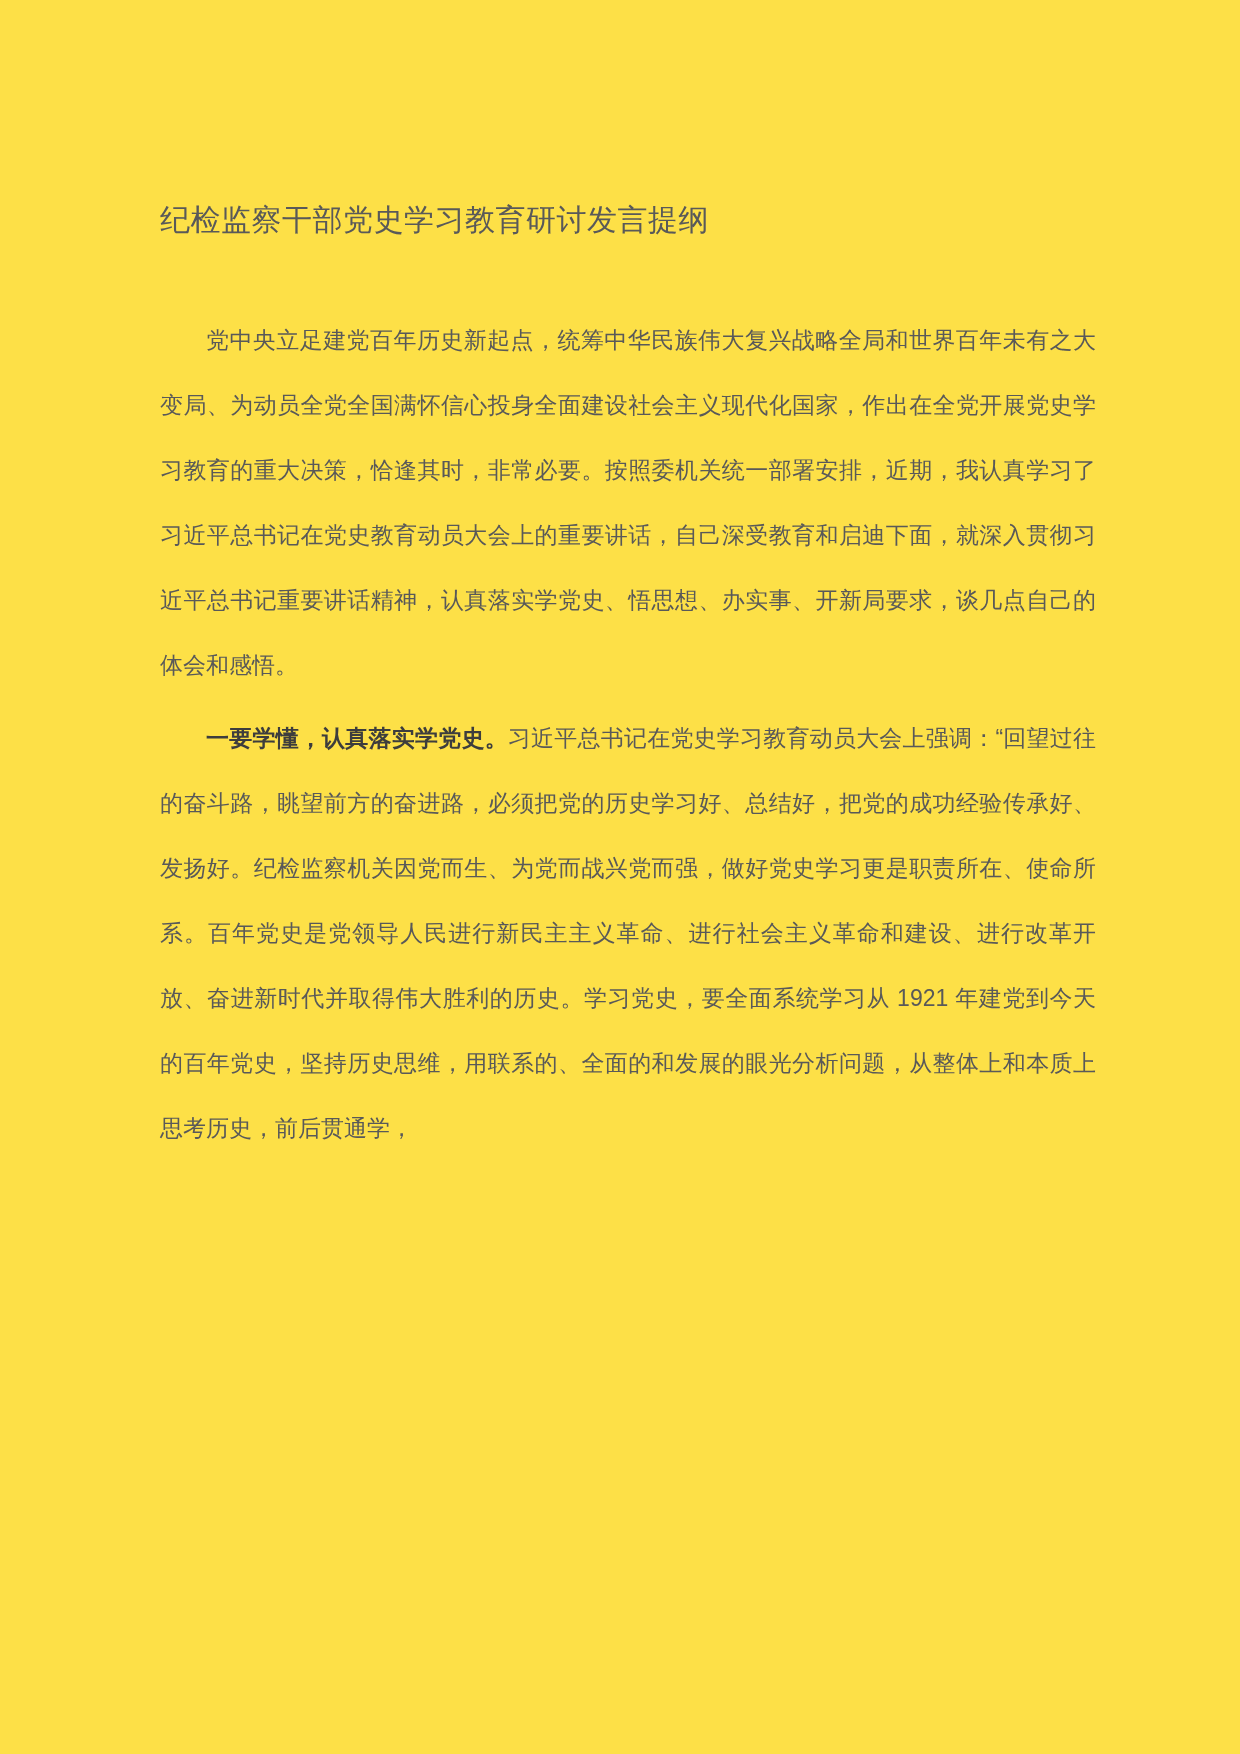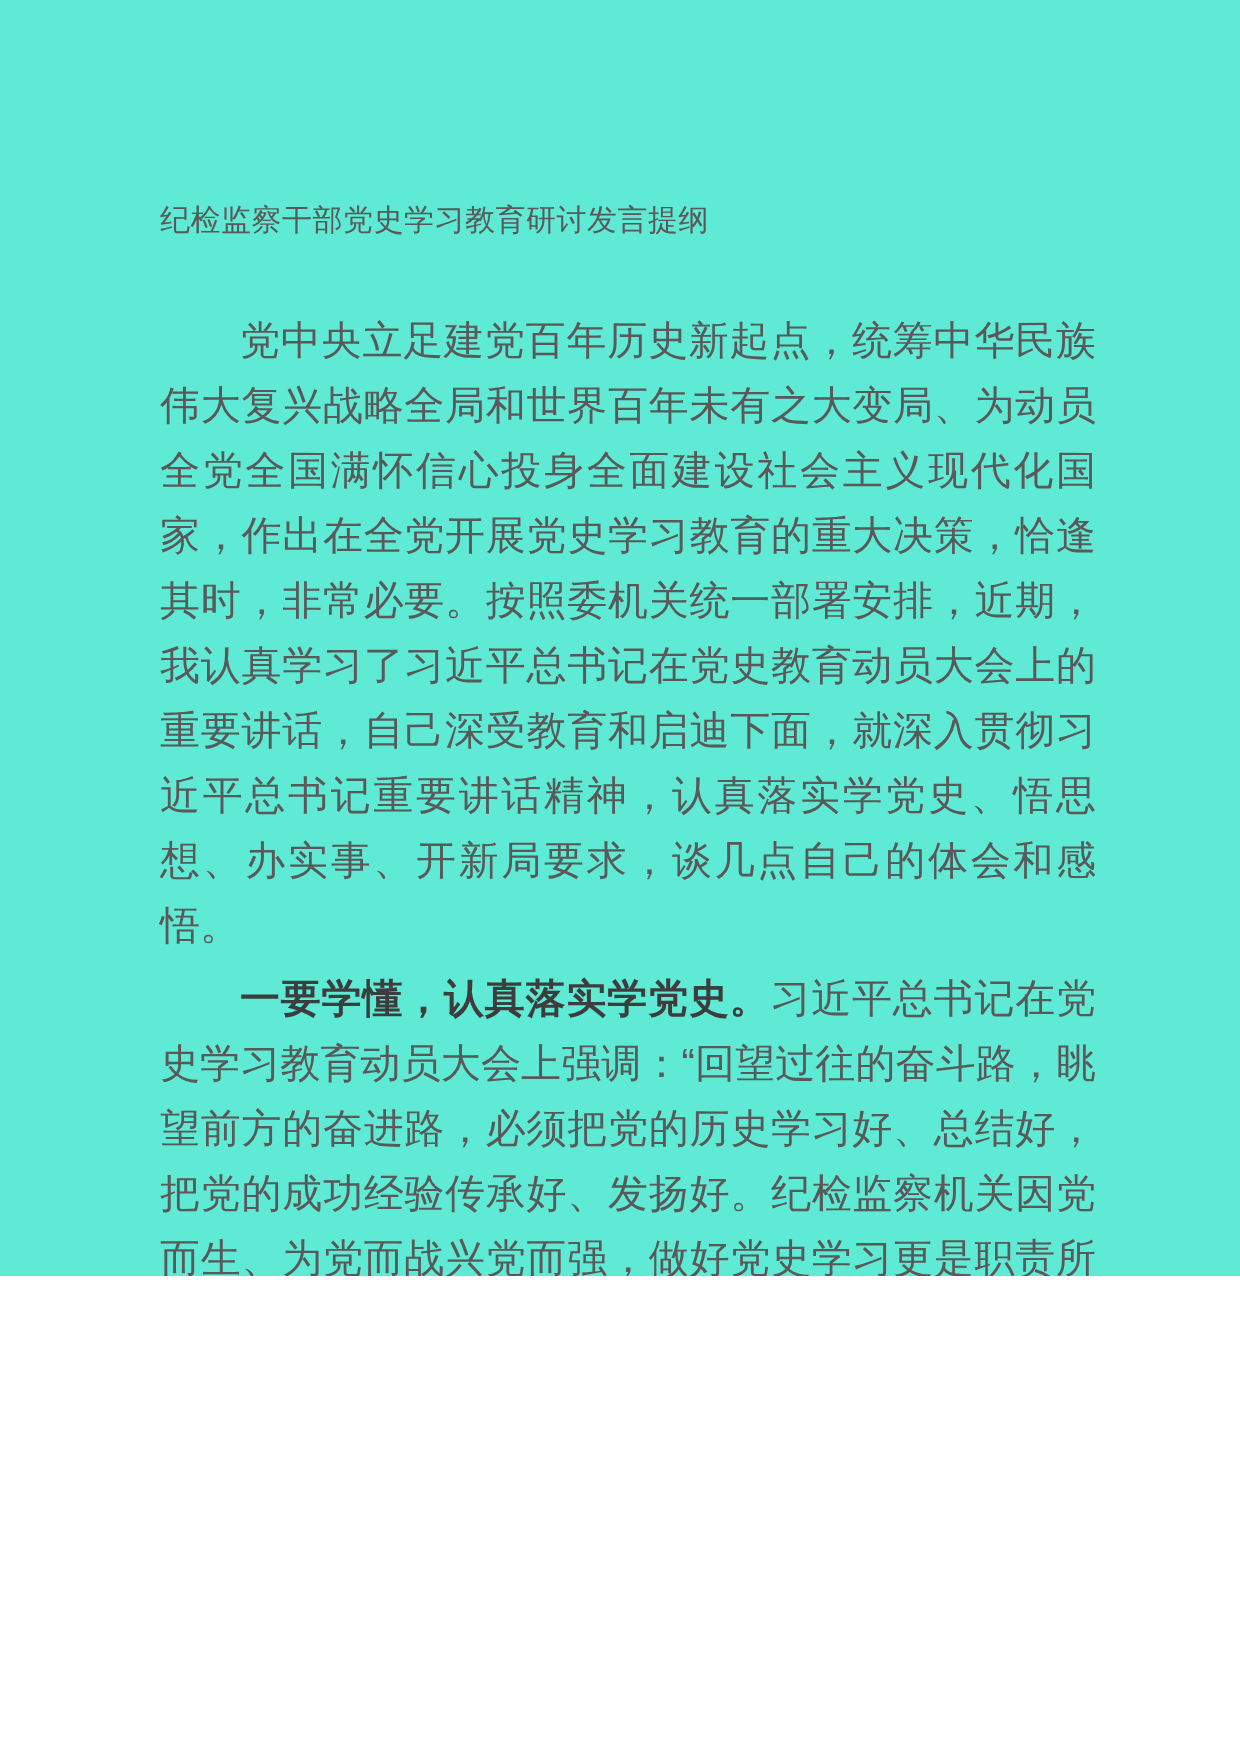--- a/index.html
+++ b/index.html
@@ -3,39 +3,39 @@
 <meta charset="utf-8">
 <style>
   html, body {
     margin: 0;
     padding: 0;
     background: #ffffff;
   }
   .page {
     position: relative;
     width: 1240px;
-    height: 1276px;
-    background: #5eead4;
+    height: 1754px;
+    background: #fde047;
     overflow: hidden;
     font-family: "Liberation Sans", "DejaVu Sans", sans-serif;
     box-sizing: border-box;
     padding: 0 144px 0 160px;
   }
   .doc-title {
     margin: 200px 0 68px 0;
     font-size: 30px;
     line-height: 40px;
     font-weight: 400;
     color: #595959;
     letter-spacing: 0.5px;
   }
   .para {
     margin: 0;
     width: 936px;
-    font-size: 40px;
+    font-size: 23px;
     line-height: 65px;
     color: #595959;
     text-align: justify;
     text-justify: inter-ideograph;
     text-indent: 2em;
     word-break: break-all;
   }
   .para + .para {
     margin-top: 8px;
   }

